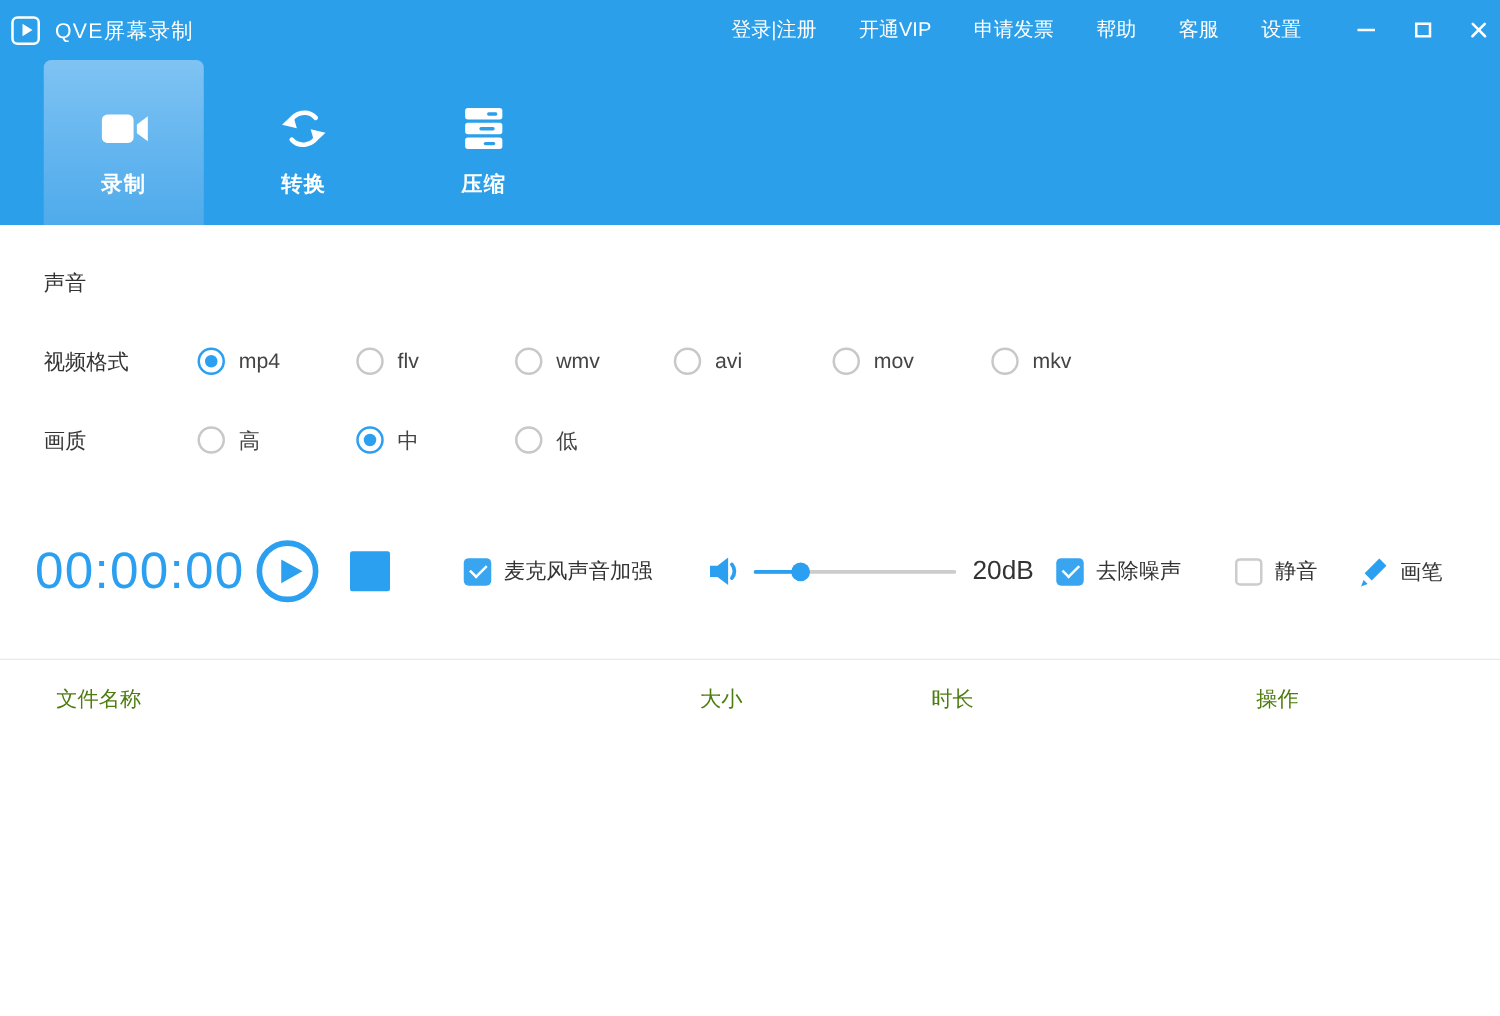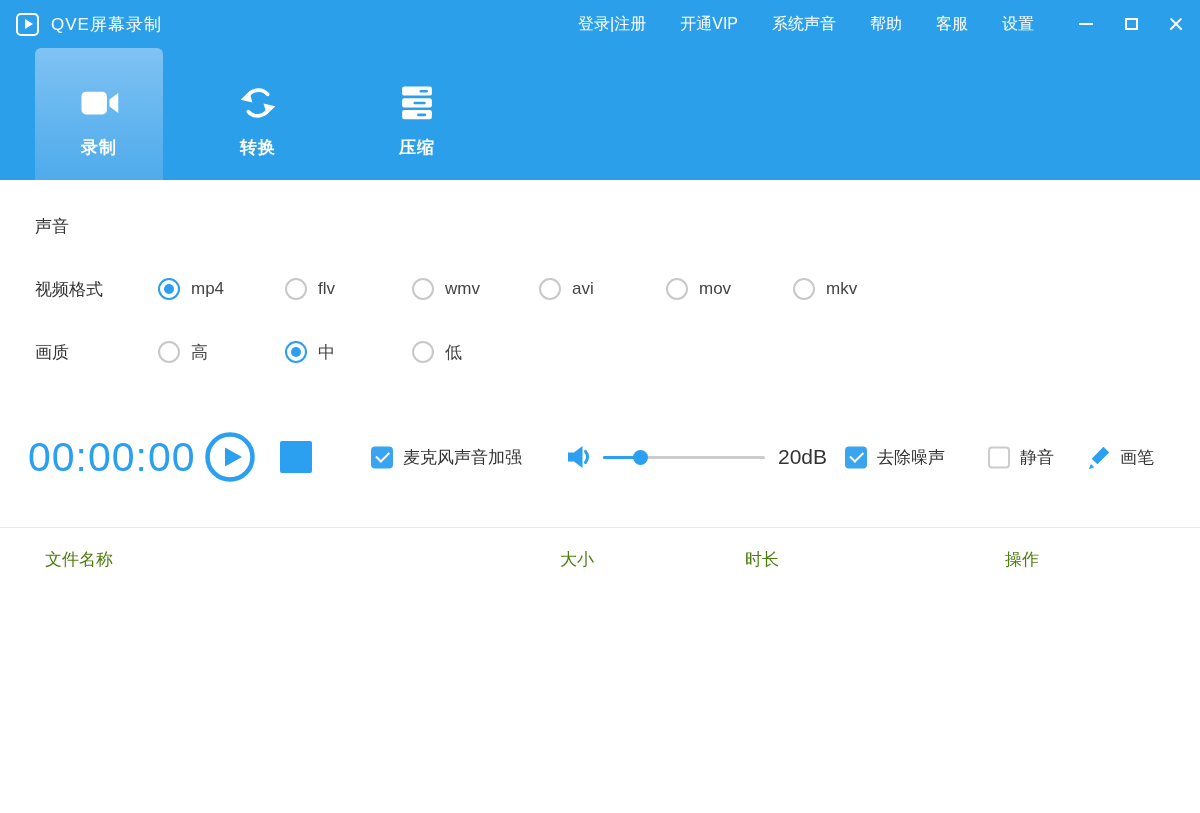--- a/index.html
+++ b/index.html
@@ -2,37 +2,37 @@
 <html><head>
 <meta charset="utf-8">
 <style>
   * { margin:0; padding:0; box-sizing:border-box; }
   html,body { width:1200px; height:813px; }
   body { font-family:"Liberation Sans","DejaVu Sans",sans-serif; background:#fff; }
   #app { position:relative; width:1200px; height:813px; background:#fff; overflow:hidden; }
 
   
   .header { position:absolute; top:0; left:0; width:1200px; height:180px; background:#2b9fe9; }
-  .titlebar { position:absolute; top:0; left:0; right:0; height:48px; display:flex; align-items:center; padding:0 16px; }
+  .titlebar { position:absolute; top:0; left:0; right:0; height:48px; display:flex; align-items:center; padding:0 9px; }
   .app-logo { width:23px; height:23px; border:2px solid #fff; border-radius:5px; position:relative; flex:0 0 auto; }
   .app-logo .tri { position:absolute; left:7px; top:4.5px; width:0; height:0;
       border-left:8px solid #fff; border-top:5px solid transparent; border-bottom:5px solid transparent; }
   .app-title { color:#fff; font-size:17px; margin-left:12px; letter-spacing:1px; }
   .tb-right { margin-left:auto; display:flex; align-items:center; }
   .tb-menu { display:flex; align-items:center; gap:34px; color:#fff; font-size:16px; }
   .tb-menu .mi { cursor:pointer; white-space:nowrap; }
   .win-controls { display:flex; align-items:center; gap:29px; margin-left:44px; }
   .win-btn { width:16px; height:16px; position:relative; cursor:pointer; }
   .win-btn .bar { position:absolute; left:1px; right:1px; top:7px; height:2.4px; background:#fff; }
   .win-btn .box { position:absolute; left:1.5px; top:2px; width:13px; height:12px; border:2.2px solid #fff; }
   .win-btn .x1,.win-btn .x2 { position:absolute; left:0; right:0; top:7px; height:2.4px; background:#fff; border-radius:1px; }
   .win-btn .x1 { transform:rotate(45deg); } .win-btn .x2 { transform:rotate(-45deg); }
 
   
-  .tabbar { position:absolute; top:48px; left:35px; height:132px; display:flex; gap:31px; }
+  .tabbar { position:absolute; top:48px; left:35px; height:132px; display:flex; gap:16px; }
   .tab { width:128px; height:132px; display:flex; flex-direction:column; align-items:center; padding-top:32px; cursor:pointer; }
   .tab.active { background:linear-gradient(180deg,#7fc3f3 0%,#63b5ef 55%,#4fabeb 100%); border-radius:6px 6px 0 0; }
   .tab .ticon { width:48px; height:46px; display:flex; align-items:center; justify-content:center; }
   .tab .tlabel { margin-top:10px; color:#fff; font-size:17px; font-weight:bold; letter-spacing:1px; }
 
   
   .opt-row { position:absolute; left:0; width:1200px; height:44px; display:flex; align-items:center; }
   .row-sound { top:204px; } .row-format { top:267px; } .row-quality { top:330px; }
   .opt-row .row-label { position:absolute; left:35px; width:115px; font-size:17px; color:#333; }
   .opt-list { position:absolute; left:158px; display:flex; }
@@ -81,21 +81,21 @@
     <div class="titlebar">
       <div class="app-logo">
           <div class="tri"></div>
         </div>
       <div class="app-title">QVE屏幕录制</div>
 
       <div class="tb-right">
         <div class="tb-menu">
           <span class="mi">登录|注册</span>
           <span class="mi">开通VIP</span>
-          <span class="mi">系统声音</span>
+          <span class="mi">申请发票</span>
           <span class="mi">帮助</span>
           <span class="mi">客服</span>
           <span class="mi">设置</span>
         </div>
         <div class="win-controls">
           <div class="win-btn">
               <div class="bar"></div>
             </div>
           <div class="win-btn">
               <div class="box"></div>

